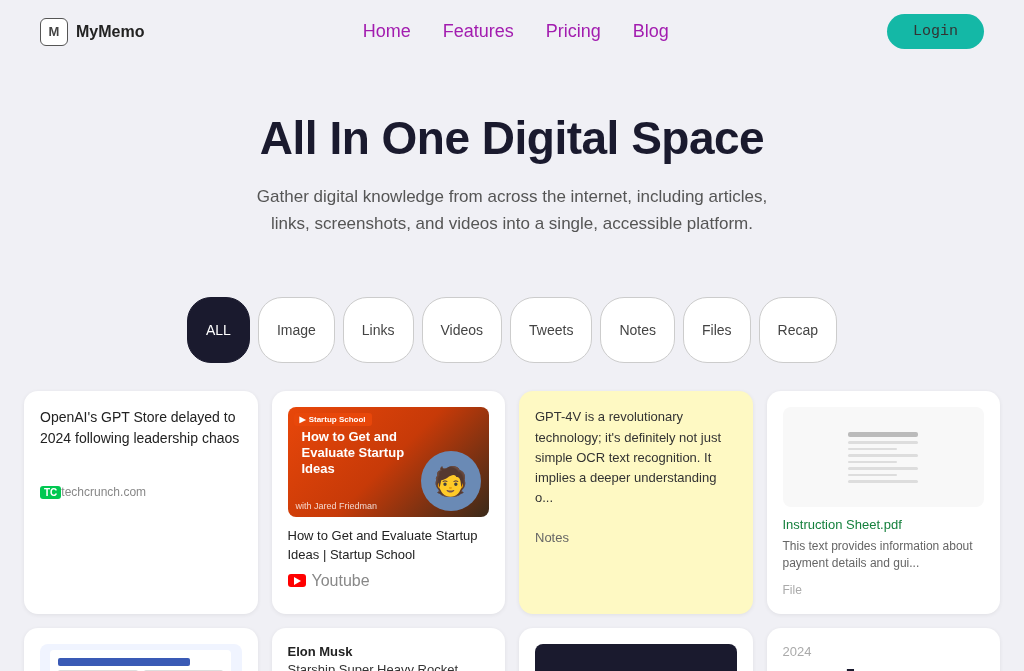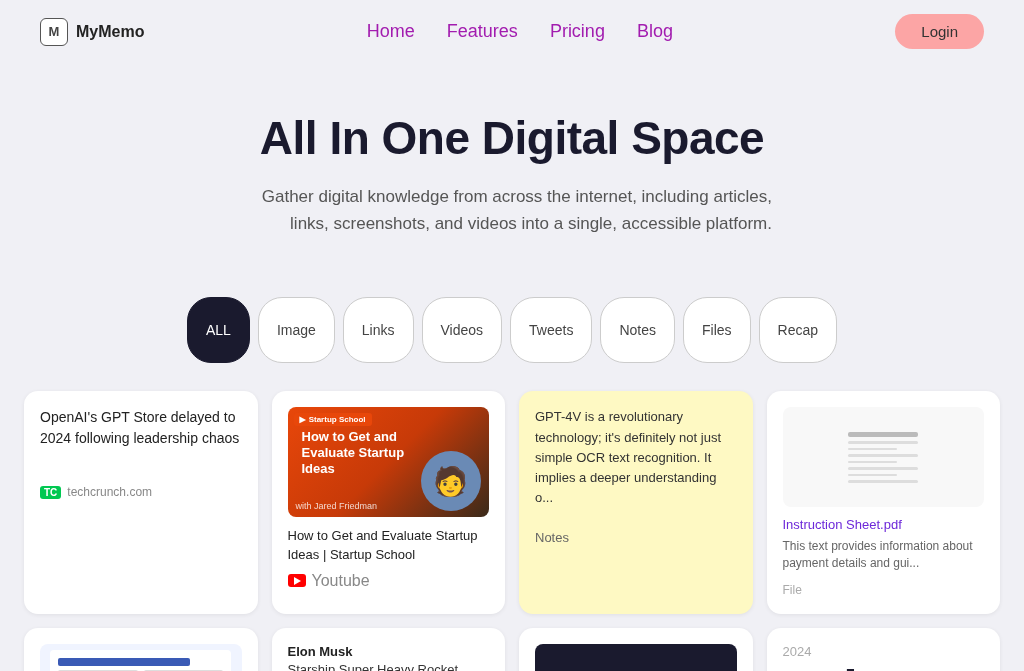--- a/index.html
+++ b/index.html
@@ -43,49 +43,48 @@
       display: flex;
       gap: 32px;
       align-items: center;
     }
     .navbar-links a {
       text-decoration: none;
       color: #a21caf;
       font-size: 18px;
     }
     .login-btn {
-      background: #fca5a5;
+      background: #14b8a6;
       border: none;
       border-radius: 24px;
       padding: 9px 26px;
       font-size: 15px;
       color: #333;
       cursor: pointer;
-      font-family: Liberation Sans, sans-serif;
+      font-family: Liberation Mono, monospace;
     }
 
     
     .hero {
       text-align: center;
       padding: 48px 20px 32px;
     }
     .hero h1 {
       font-size: 46px;
       font-weight: 700;
       color: #1a1a2e;
       margin-bottom: 18px;
       letter-spacing: -0.5px;
     }
     .hero p {
       font-size: 17px;
       color: #555;
       max-width: 520px;
       margin: 0 auto;
       line-height: 1.6;
-      text-align: right;
     }
 
     
     .filter-tabs {
       display: flex;
       justify-content: center;
       gap: 8px;
       padding: 28px 20px 20px;
       flex-wrap: wrap;
     }
@@ -126,21 +125,20 @@
     
     .card-article-text {
       font-size: 14px;
       color: #222;
       line-height: 1.5;
       margin-bottom: 36px;
     }
     .card-source {
       display: flex;
       align-items: center;
-      gap: 6px;
       font-size: 12px;
       color: #888;
       margin-top: auto;
     }
     .tc-badge {
       background: #00c851;
       color: #fff;
       font-size: 10px;
       font-weight: 700;
       padding: 1px 4px;
@@ -286,21 +284,21 @@
       border-radius: 2px;
     }
     .doc-line {
       height: 2.5px;
       background: #ddd;
       border-radius: 2px;
     }
     .doc-line.short { width: 70%; }
     .card-file-name {
       font-size: 13px;
-      color: #6d28d9;
+      color: #15803d;
       font-weight: 500;
       margin-bottom: 6px;
     }
     .card-file-desc {
       font-size: 12px;
       color: #666;
       line-height: 1.4;
       margin-bottom: 8px;
     }
     .card-file-type {

